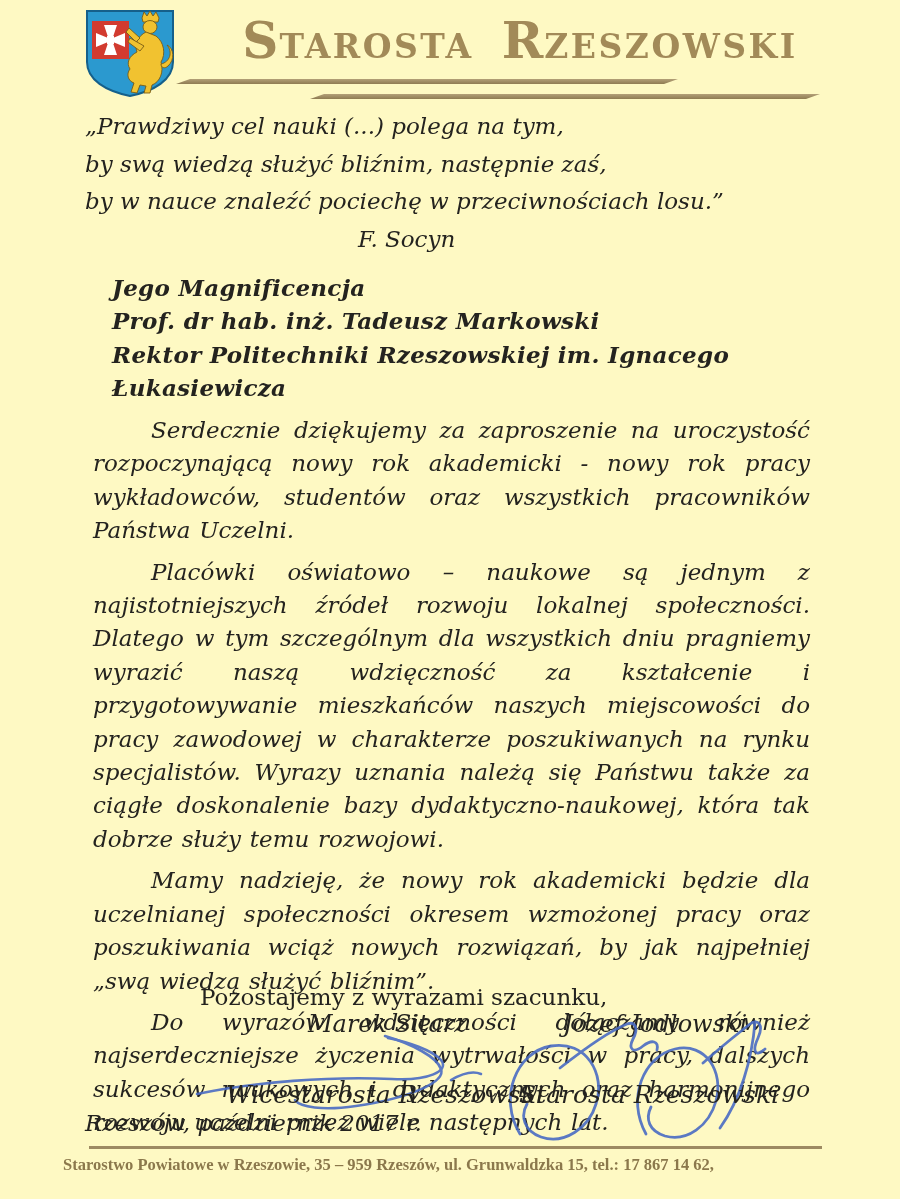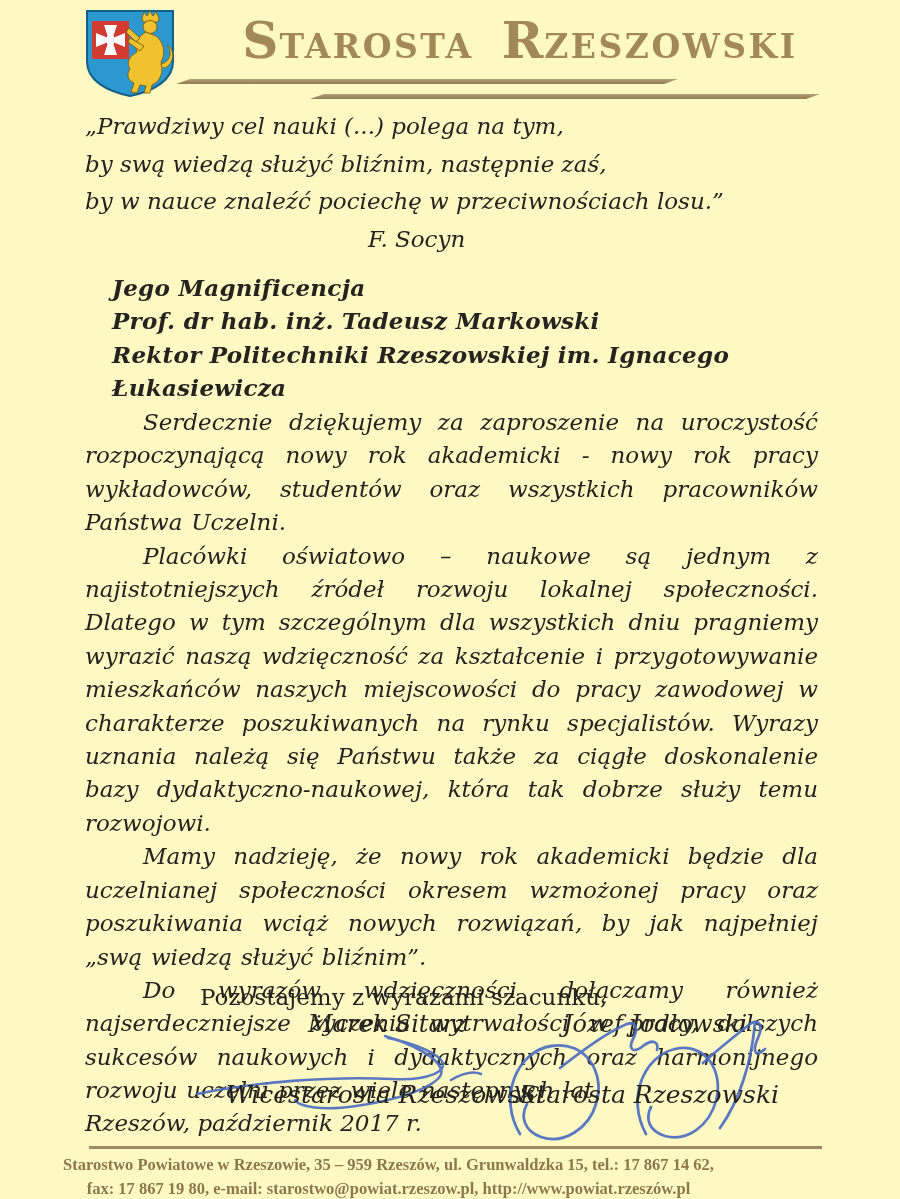--- a/index.html
+++ b/index.html
@@ -22,31 +22,31 @@
   }
   .letterhead-title .initial{font-size:50px;letter-spacing:1px;}
   .gold-bar{position:absolute;height:5px;background:linear-gradient(#b3a077,#8f7c52);}
   .gold-bar.bar1{left:176px;top:79px;width:502px;
     clip-path:polygon(0 100%,14px 0,100% 0,calc(100% - 14px) 100%);}
   .gold-bar.bar2{left:310px;top:94px;width:510px;
     clip-path:polygon(0 100%,14px 0,100% 0,calc(100% - 14px) 100%);}
   
   .quote{position:absolute;left:85px;top:108px;width:640px;
     font-style:italic;font-size:23px;line-height:37.5px;}
-  .quote-attcol{position:absolute;left:368px;top:221px;
+  .quote-attcol{position:absolute;left:358px;top:221px;
     font-style:italic;font-size:23px;line-height:37.5px;}
   
   .addressee{position:absolute;left:112px;top:271px;
     font-style:italic;font-weight:bold;font-size:23px;line-height:33.4px;
     letter-spacing:.3px;}
   
   .body-text{position:absolute;left:85px;top:406px;width:733px;
     font-style:italic;font-size:23px;line-height:33.4px;
     text-align:justify;}
-  .body-text p{margin:0;text-indent:58px;word-spacing:1.5px;}
+  .body-text p{margin:8px;text-indent:58px;word-spacing:1.5px;}
   
   .salutation{position:absolute;left:200px;top:984px;
     font-size:23px;}
   .sig-name{position:absolute;top:1010px;font-style:italic;font-size:24px;margin-left:20px;}
   .sig-name.left{left:288px;}
   .sig-name.right{left:543px;}
   .sig-title{position:absolute;top:1080px;font-style:italic;font-size:25px;}
   .sig-title.left{left:226px;}
   .sig-title.right{left:519px;}
   .dateline{position:absolute;left:85px;top:1110px;
@@ -138,16 +138,15 @@
   </svg>
 
   <div class="sig-title left">Wicestarosta Rzeszowski</div>
   <div class="sig-title right">Starosta Rzeszowski</div>
 
   <div class="dateline">Rzeszów, październik 2017 r.</div>
 
   <div class="footer-rule"></div>
   <div class="footer-text">
     <div>Starostwo Powiatowe w Rzeszowie, 35 – 959 Rzeszów, ul. Grunwaldzka 15, tel.: 17 867 14 62,</div>
-    <div>fax: 17 867 19 80, e-mail: starostwo@powiat.rzeszow.pl, http://www.powiat.rzeszów.pl</div>
   </div>
 
 </div>
 
 </body></html>

